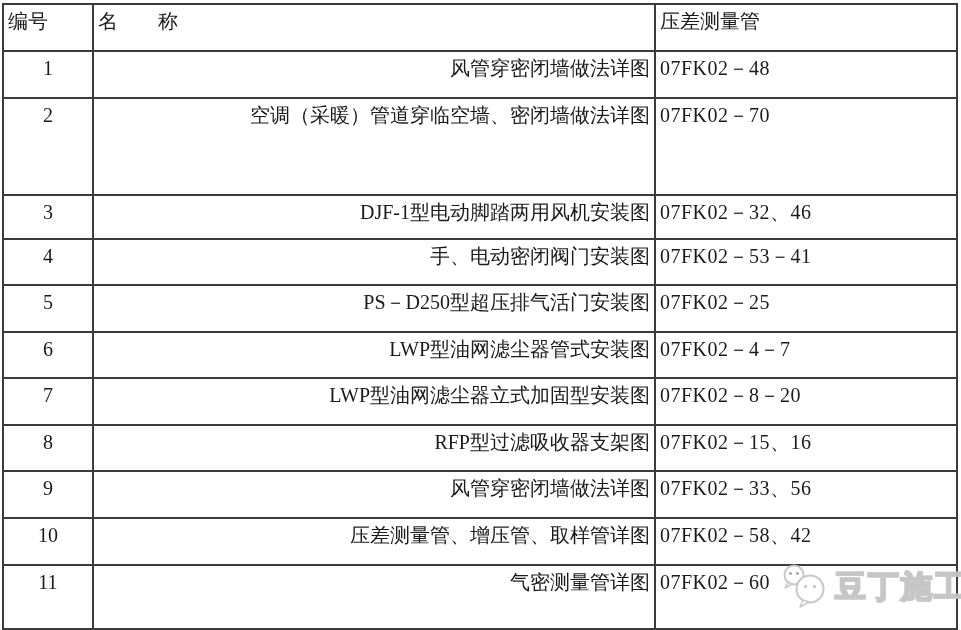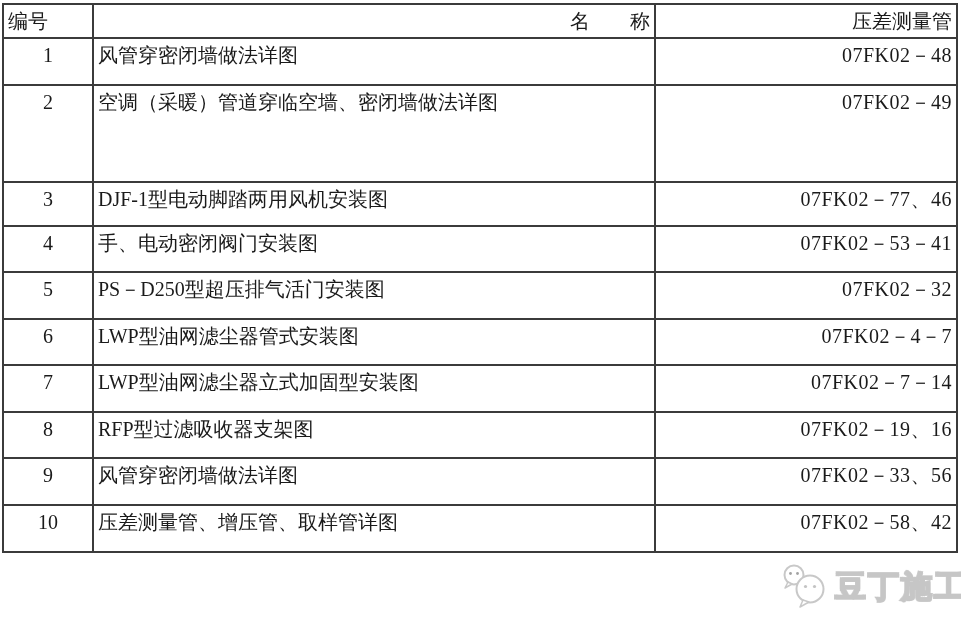--- a/index.html
+++ b/index.html
@@ -32,52 +32,52 @@
     font-size: 20px;
     line-height: 1.2;
     font-weight: normal;
     white-space: nowrap;
     overflow: hidden;
   }
   col.c-id   { width: 90px; }
   col.c-name { width: 562px; }
   col.c-page { width: 302px; }
 
-  tr.rh  { height: 34px; }
+  tr.rh  { height: 47px; }
   tr.r1  { height: 47px; }
   tr.r2  { height: 97px; }
   tr.r3  { height: 44px; }
   tr.r4  { height: 46px; }
   tr.r5  { height: 47px; }
   tr.r6  { height: 46px; }
   tr.r7  { height: 47px; }
   tr.r8  { height: 46px; }
   tr.r9  { height: 47px; }
   tr.r10 { height: 47px; padding-left: 32px; }
   tr.r11 { height: 64px; }
 
   th.h-id {
     text-align: left;
     padding-left: 8px;
     font-size: 21px;
   }
   th.h-name, th.h-page {
-    text-align: right;
+    text-align: left;
     font-size: 21px;
   }
   td.c-id-cell {
     text-align: center;
     font-size: 18px;
   }
   td.c-name-cell {
+    text-align: right;
+    padding-left: 8px;
+  }
+  td.c-page-cell {
     text-align: left;
-    padding-left: 8px;
-  }
-  td.c-page-cell {
-    text-align: right;
     padding-left: 9px;
     letter-spacing: 0.5px;
   }
 
   .watermark {
     position: absolute;
     left: 779px;
     top: 564px;
     height: 46px;
     display: flex;
@@ -125,61 +125,66 @@
     </thead>
     <tbody>
       <tr class="r1">
         <td class="c-id-cell">1</td>
         <td class="c-name-cell">风管穿密闭墙做法详图</td>
         <td class="c-page-cell">07FK02－48</td>
       </tr>
       <tr class="r2">
         <td class="c-id-cell">2</td>
         <td class="c-name-cell">空调（采暖）管道穿临空墙、密闭墙做法详图</td>
-        <td class="c-page-cell">07FK02－49</td>
+        <td class="c-page-cell">07FK02－70</td>
       </tr>
       <tr class="r3">
         <td class="c-id-cell">3</td>
         <td class="c-name-cell">DJF-1型电动脚踏两用风机安装图</td>
-        <td class="c-page-cell">07FK02－77、46</td>
+        <td class="c-page-cell">07FK02－32、46</td>
       </tr>
       <tr class="r4">
         <td class="c-id-cell">4</td>
         <td class="c-name-cell">手、电动密闭阀门安装图</td>
         <td class="c-page-cell">07FK02－53－41</td>
       </tr>
       <tr class="r5">
         <td class="c-id-cell">5</td>
         <td class="c-name-cell">PS－D250型超压排气活门安装图</td>
-        <td class="c-page-cell">07FK02－32</td>
+        <td class="c-page-cell">07FK02－25</td>
       </tr>
       <tr class="r6">
         <td class="c-id-cell">6</td>
         <td class="c-name-cell">LWP型油网滤尘器管式安装图</td>
         <td class="c-page-cell">07FK02－4－7</td>
       </tr>
       <tr class="r7">
         <td class="c-id-cell">7</td>
         <td class="c-name-cell">LWP型油网滤尘器立式加固型安装图</td>
-        <td class="c-page-cell">07FK02－7－14</td>
+        <td class="c-page-cell">07FK02－8－20</td>
       </tr>
       <tr class="r8">
         <td class="c-id-cell">8</td>
         <td class="c-name-cell">RFP型过滤吸收器支架图</td>
-        <td class="c-page-cell">07FK02－19、16</td>
+        <td class="c-page-cell">07FK02－15、16</td>
       </tr>
       <tr class="r9">
         <td class="c-id-cell">9</td>
         <td class="c-name-cell">风管穿密闭墙做法详图</td>
         <td class="c-page-cell">07FK02－33、56</td>
       </tr>
       <tr class="r10">
         <td class="c-id-cell">10</td>
         <td class="c-name-cell">压差测量管、增压管、取样管详图</td>
         <td class="c-page-cell">07FK02－58、42</td>
+      </tr>
+      <tr class="r11">
+        <td class="c-id-cell">11</td>
+        <td class="c-name-cell">气密测量管详图</td>
+        <td class="c-page-cell">07FK02－60</td>
       </tr>
     </tbody>
   </table>
 
   <div class="watermark">
     <span class="watermark-logo">
       <svg width="56" height="46" viewBox="0 0 56 46" xmlns="http://www.w3.org/2000/svg">
 
         <circle cx="15" cy="11" r="9.5" fill="#ffffff" stroke="#c6c6c6" stroke-width="2"></circle>
         <circle cx="11.5" cy="9.5" r="1.4" fill="#9e9e9e"></circle>

